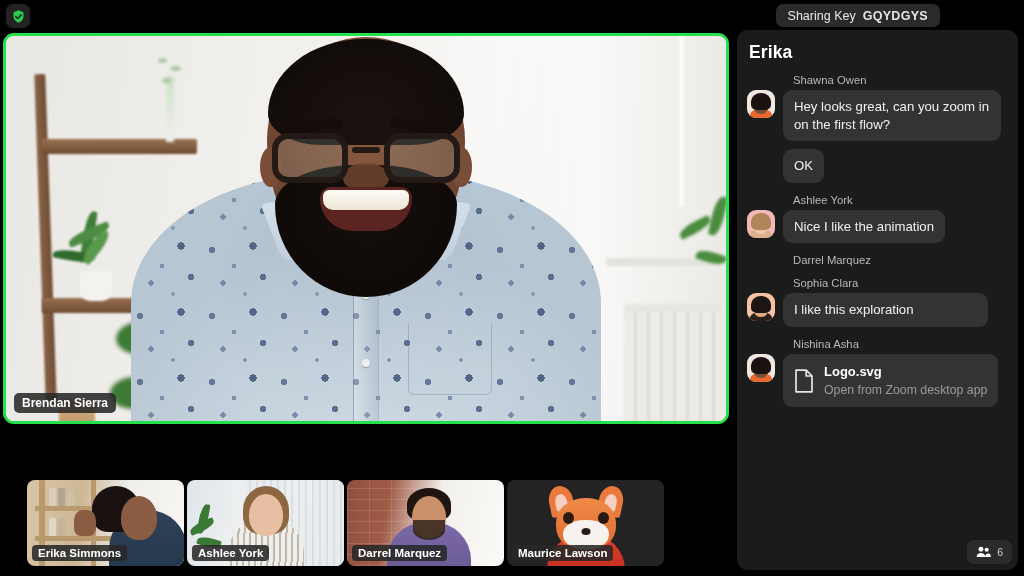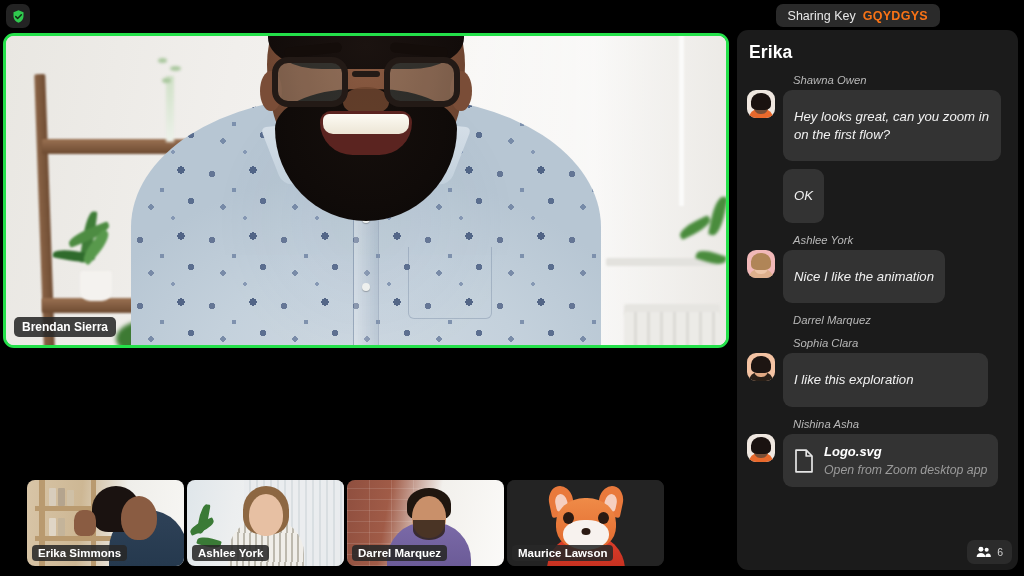--- a/index.html
+++ b/index.html
@@ -25,26 +25,26 @@
   .shield-btn svg { width: 15px; height: 15px; display: block; }
 
   .sharing-key {
     position: absolute; right: 8px; top: 4px; height: 23px;
     background: #2a2a2a; border-radius: 7px;
     display: flex; align-items: center; gap: 7px;
     padding: 0 12px;
     font-size: 12.5px; color: #f2f2f2;
   }
   .sharing-key .sk-label { font-weight: 400; color: #e8e8e8; }
-  .sharing-key .sk-value { font-weight: 700; letter-spacing: 0.3px; color: #f97316; }
+  .sharing-key .sk-value { font-weight: 700; letter-spacing: 0.3px; color: #e5e5e5; }
 
   
   .stage {
     position: absolute; left: 3px; top: 33px;
-    width: 726px; height: 315px;
+    width: 726px; height: 391px;
     border: 3px solid #24e04a;
     border-radius: 11px;
     overflow: hidden;
     background: #eceae6;
   }
   .stage-inner { position: absolute; inset: 0; overflow: hidden; }
 
   
   .room {
     position: absolute; inset: 0;
@@ -328,39 +328,39 @@
   }
   .chat-title {
     position: absolute; left: 12px; top: 12px;
     font-size: 17.5px; font-weight: 700; color: #fff;
     letter-spacing: .1px;
   }
   .msgs {
     position: absolute; left: 0; right: 0; top: 44px; bottom: 0;
     padding: 0 10px 8px 10px; overflow: hidden;
   }
-  .msg-group { margin-bottom: 11px; font-style: italic; }
+  .msg-group { margin-bottom: 11px; }
   .sender {
     font-size: 11.3px; color: #b9b9b9; margin-left: 46px; margin-bottom: 4px;
     font-weight: 400;
   }
   .msg-row { display: flex; align-items: flex-start; gap: 8px; }
   .avatar {
     flex: 0 0 auto; width: 28px; height: 28px; border-radius: 9px;
     overflow: hidden; position: relative;
   }
   .av-inner { position: absolute; inset: 0; }
   .av-head { position:absolute; left:50%; transform:translateX(-50%); top:7px; width:15px; height:17px; border-radius:50% 50% 45% 45%; }
   .av-hair { position:absolute; left:50%; transform:translateX(-50%); top:3px; width:20px; height:17px; border-radius:50% 50% 30% 30%; }
   .av-body { position:absolute; left:50%; transform:translateX(-50%); bottom:0; width:24px; height:9px; border-radius:12px 12px 0 0; }
 
   .bubbles { display: flex; flex-direction: column; align-items: flex-start; gap: 8px; min-width: 0; }
   .bubble {
     background: #333333; color: #f1f1f1;
-    border-radius: 9px; padding: 18px 11px;
+    border-radius: 9px; padding: 8px 11px;
     font-size: 13.2px; line-height: 1.33;
     max-width: 218px; word-wrap: break-word;
   }
   .bubble.file {
     display: flex; align-items: center; gap: 10px; padding: 9px 11px; min-width: 212px;
   }
   .file-icon { flex: 0 0 auto; width: 20px; height: 24px; }
   .file-meta { display: flex; flex-direction: column; gap: 2px; }
   .file-name { font-size: 13px; font-weight: 700; color: #ffffff; }
   .file-sub { font-size: 12.3px; color: #9b9b9b; }

